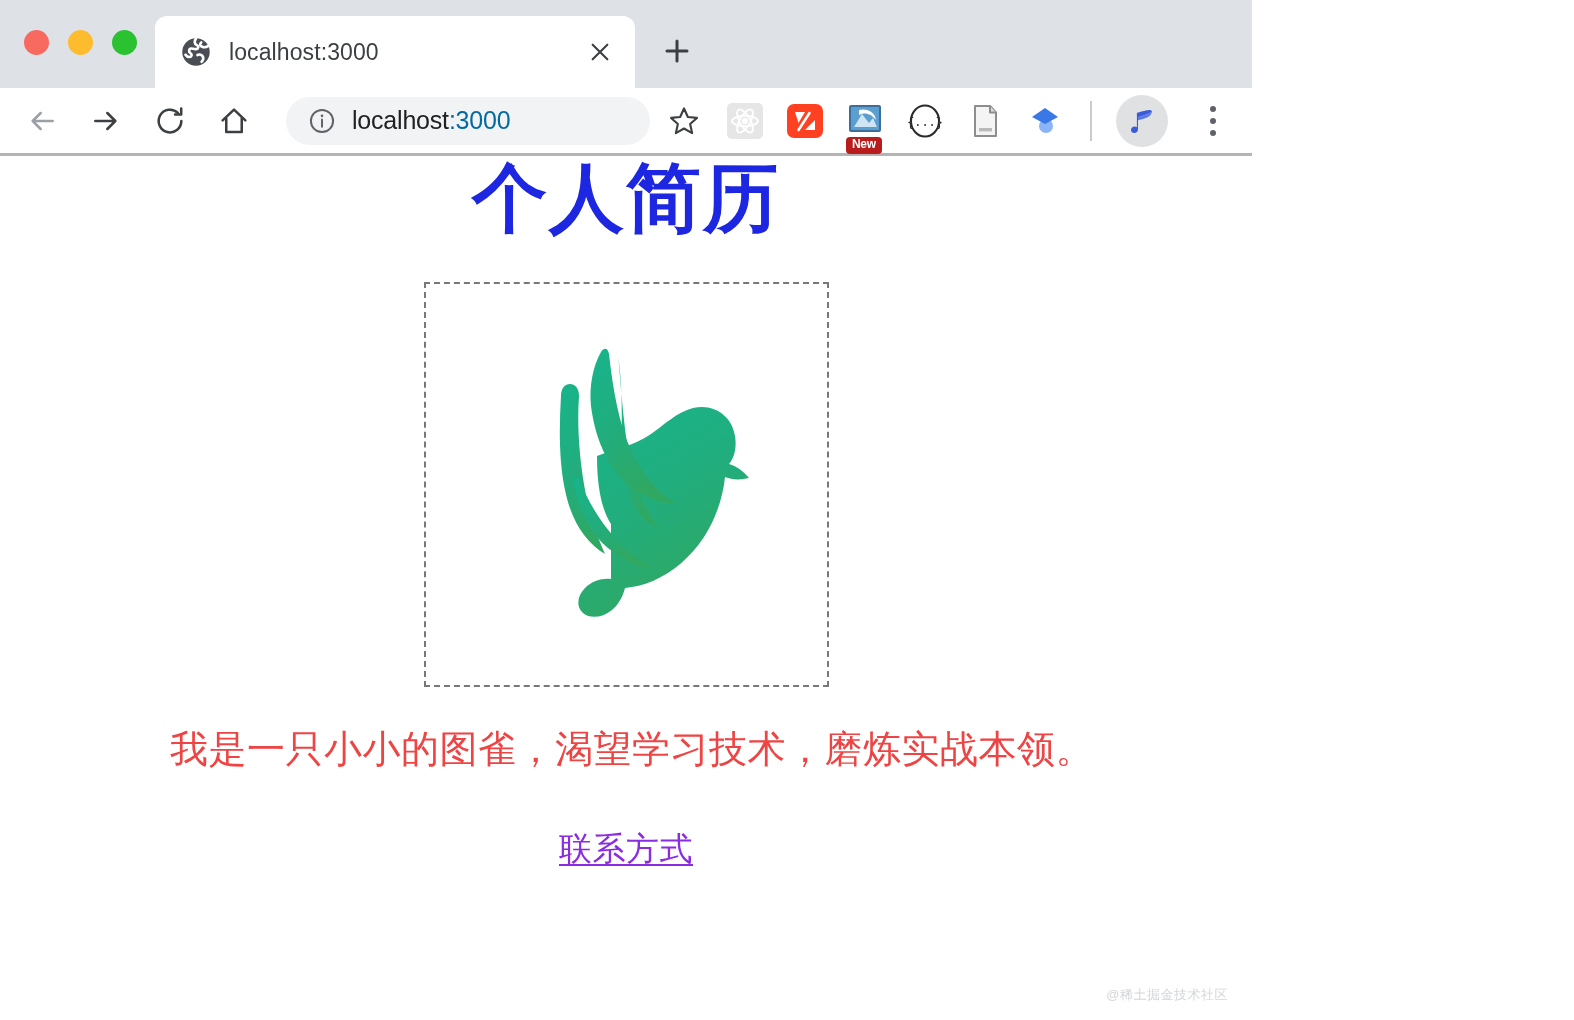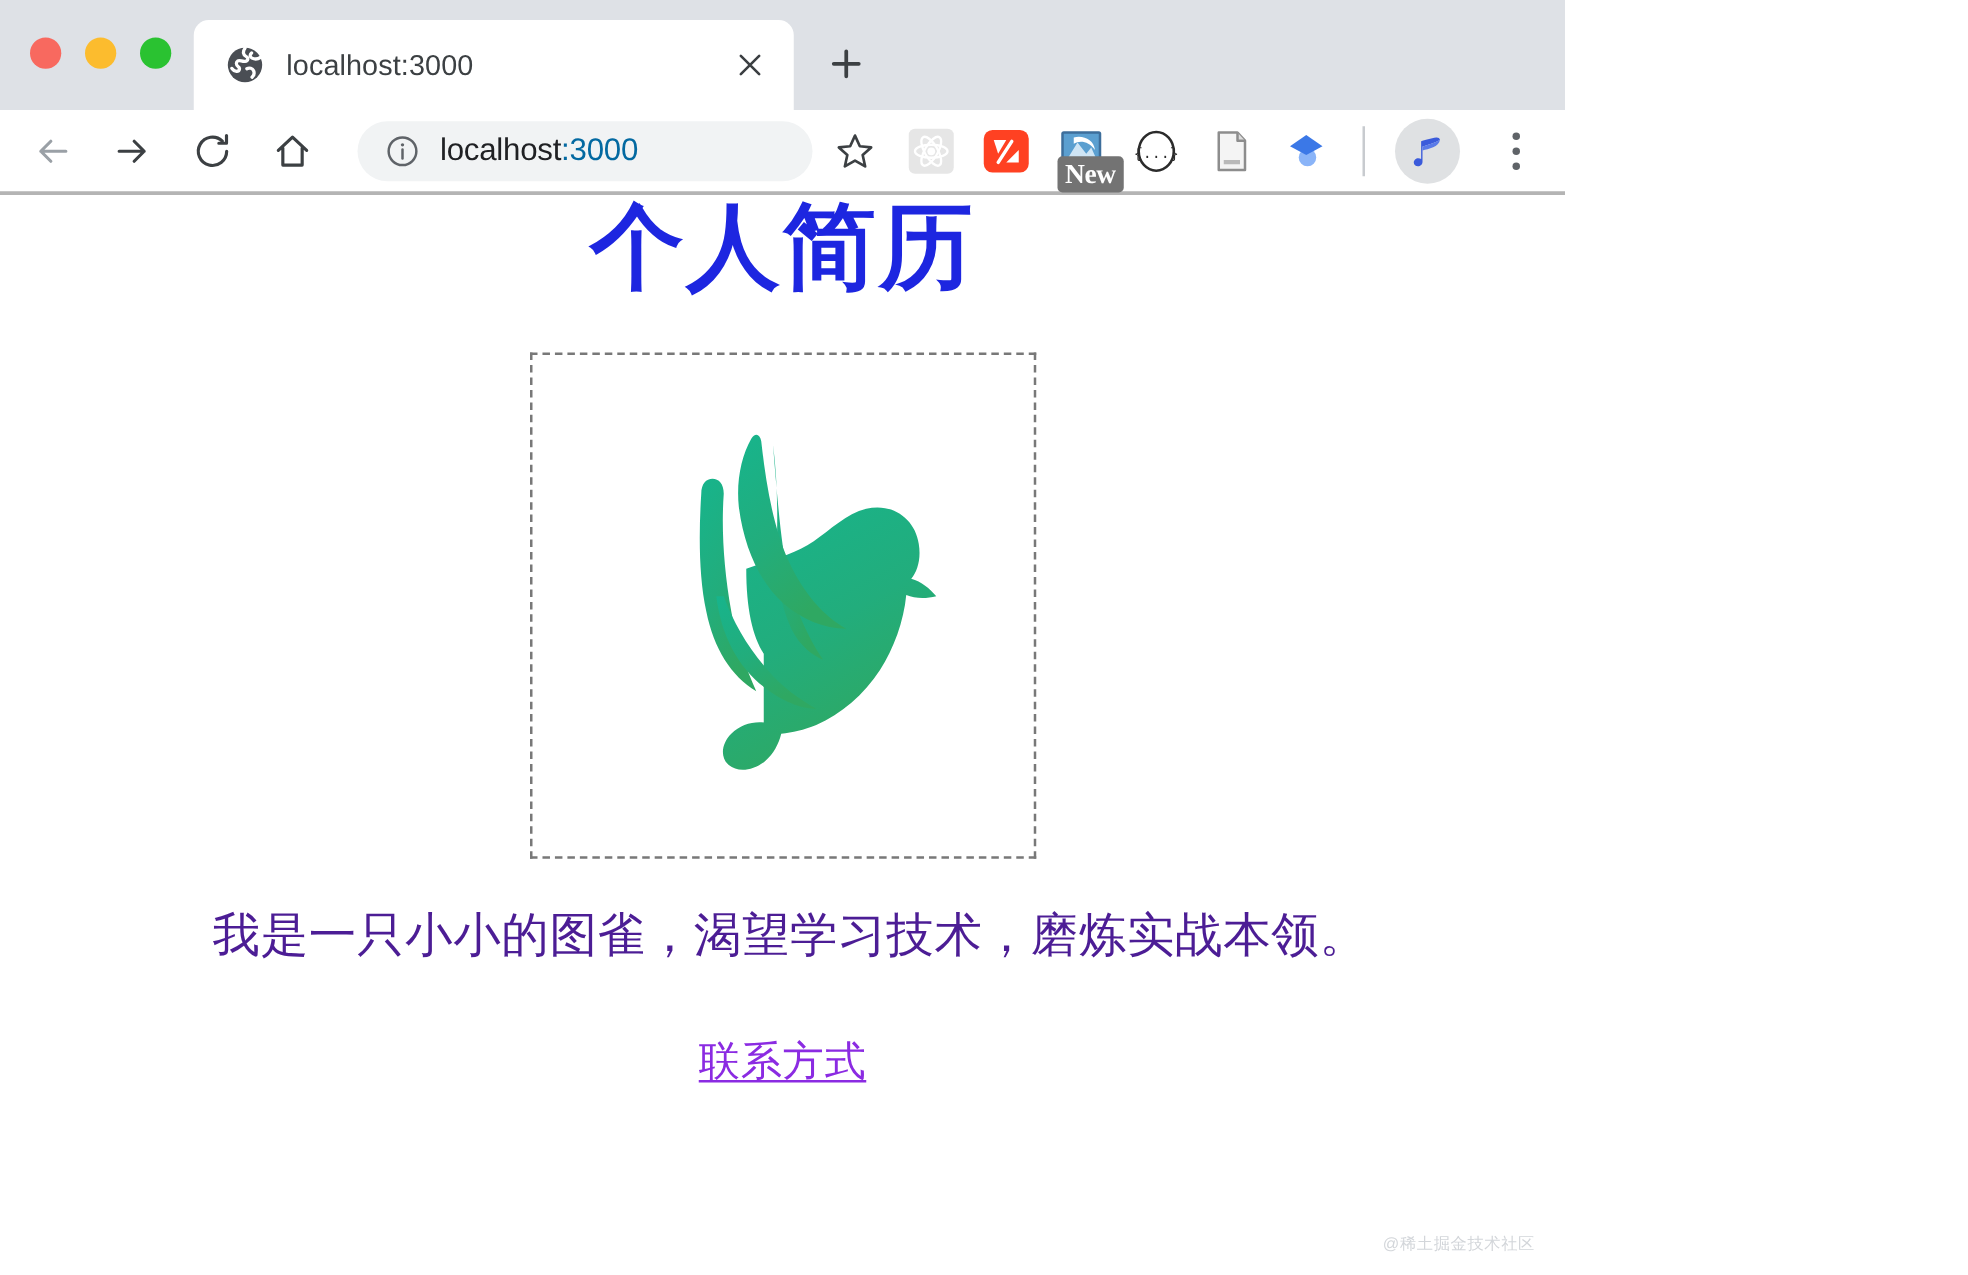--- a/index.html
+++ b/index.html
@@ -203,25 +203,25 @@
   }
   .menu-dot {
     width: 6px; height: 6px;
     border-radius: 50%;
     background: #5f6368;
   }
   .new-badge {
     position: absolute;
     left: 2px;
     bottom: -12px;
-    background: #737373;
+    background: #b91c1c;
     color: #ffffff;
-    font-size: 22px;
+    font-size: 12px;
     font-weight: bold;
-    font-family: Liberation Serif, serif;
+    font-family: Liberation Sans, sans-serif;
     padding: 1px 6px 2px 6px;
     border-radius: 4px;
     line-height: 1.15;
     letter-spacing: -0.3px;
   }
 
   
   .viewport {
     flex: 1 1 auto;
     background: #ffffff;
@@ -244,21 +244,21 @@
     border: 2px dashed #787878;
     display: flex;
     align-items: center;
     justify-content: center;
     background: #ffffff;
   }
   .bird-svg { display: block; }
   .tagline {
     font-family: "Liberation Serif", "DejaVu Serif", serif;
     font-size: 38px;
-    color: #4c1d95;
+    color: #ef4444;
     margin-top: 38px;
     line-height: 1.3;
     letter-spacing: 0.5px;
     padding-left: 12px;
   }
   .contact-link {
     display: inline-block;
     font-family: "Liberation Serif", "DejaVu Serif", serif;
     font-size: 33px;
     color: #8b2be2;

